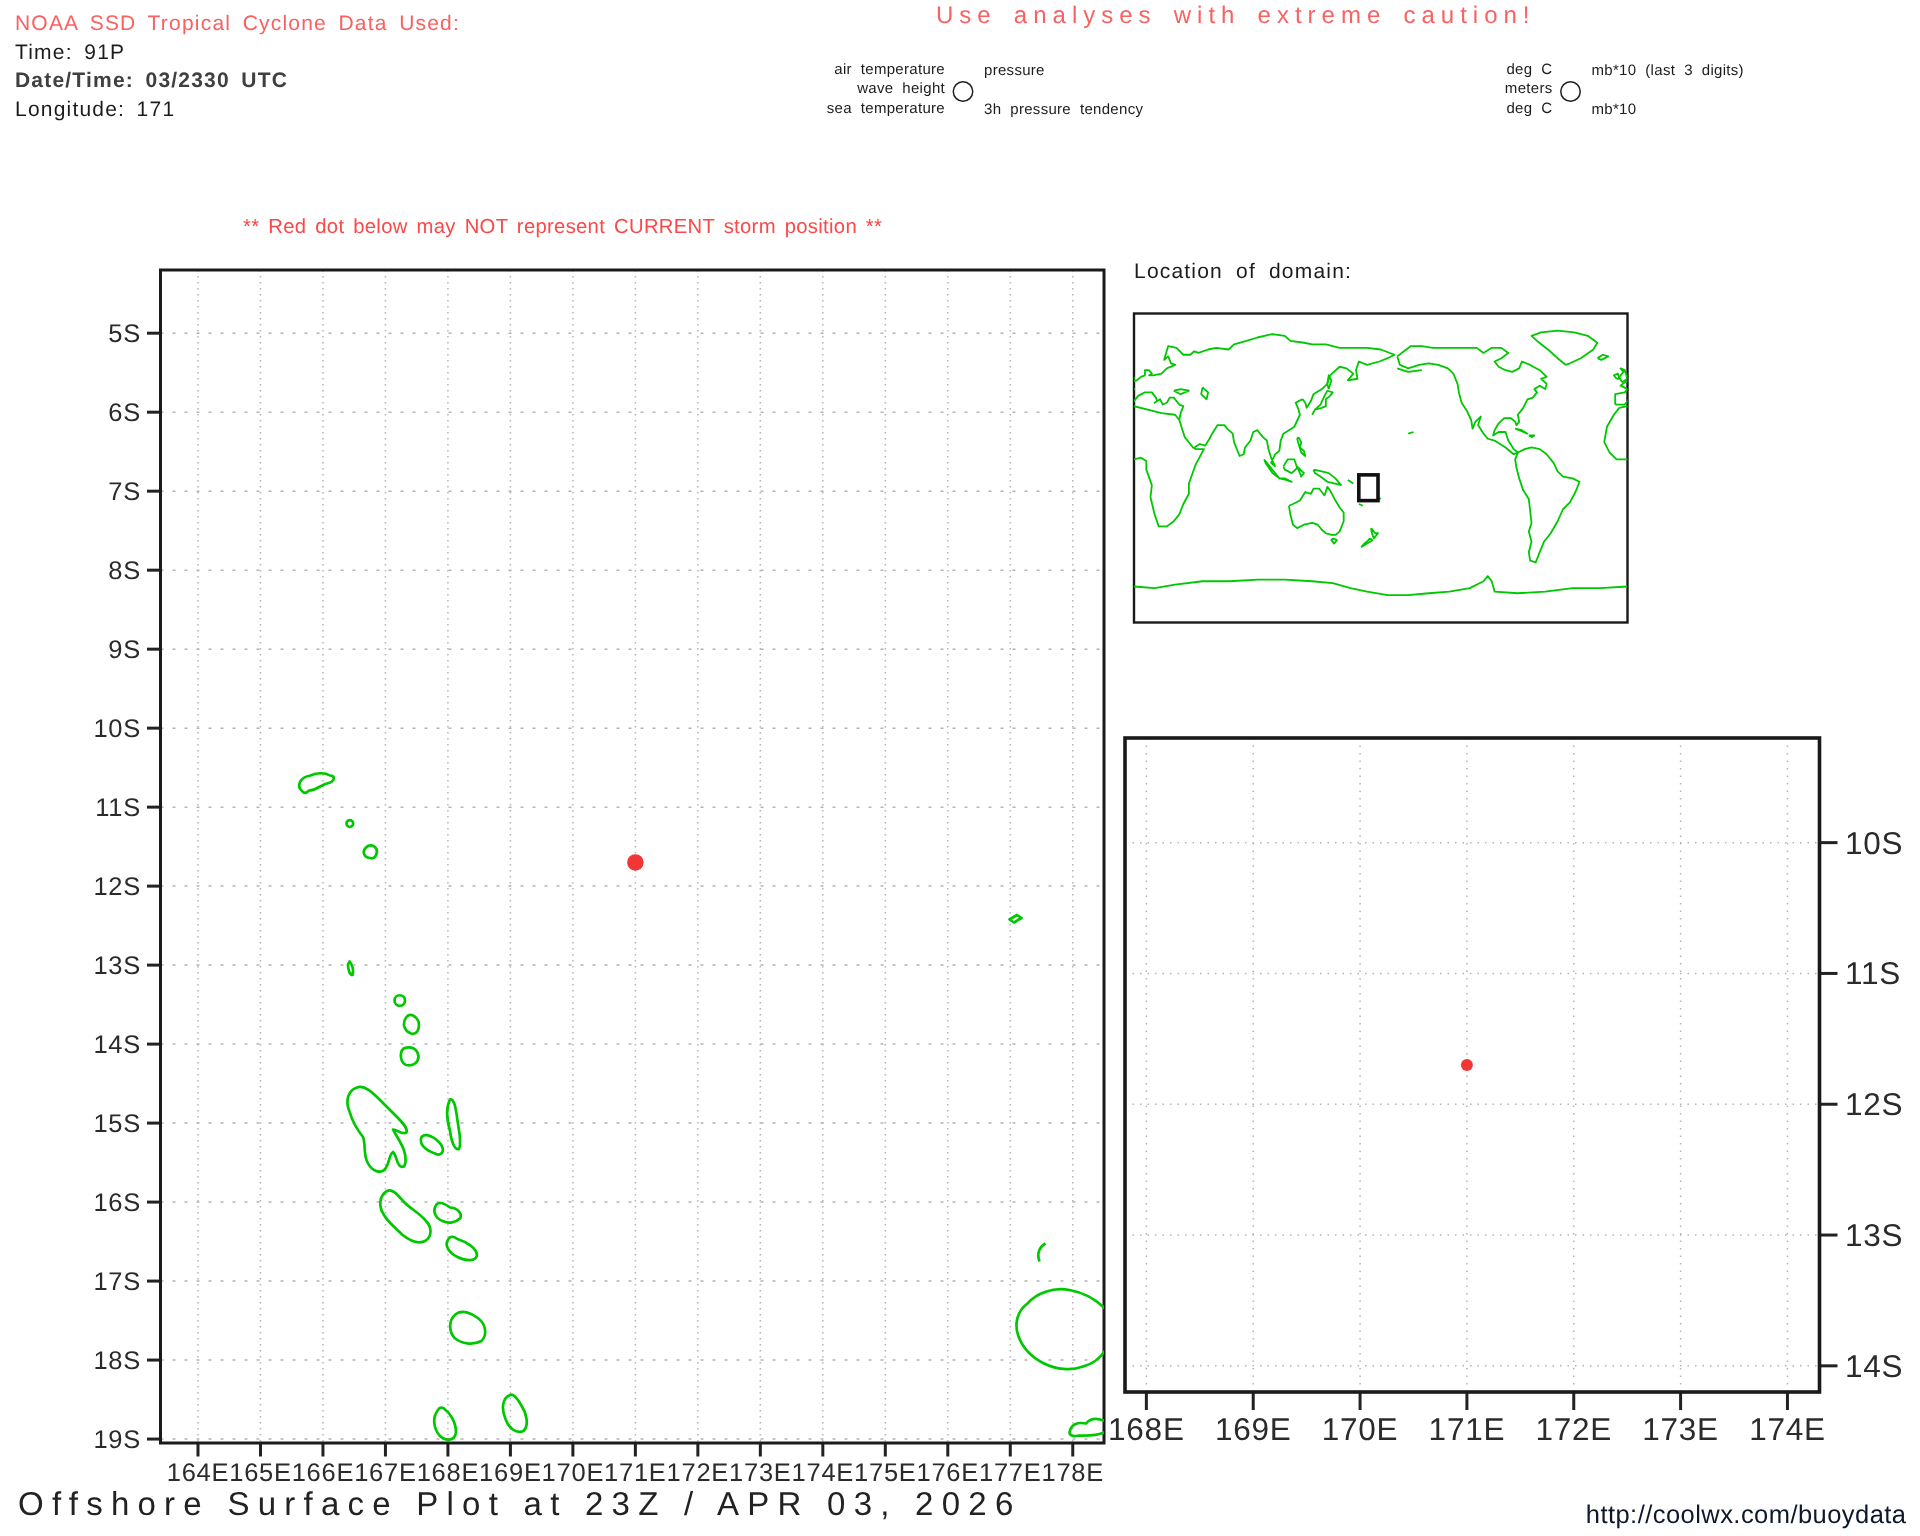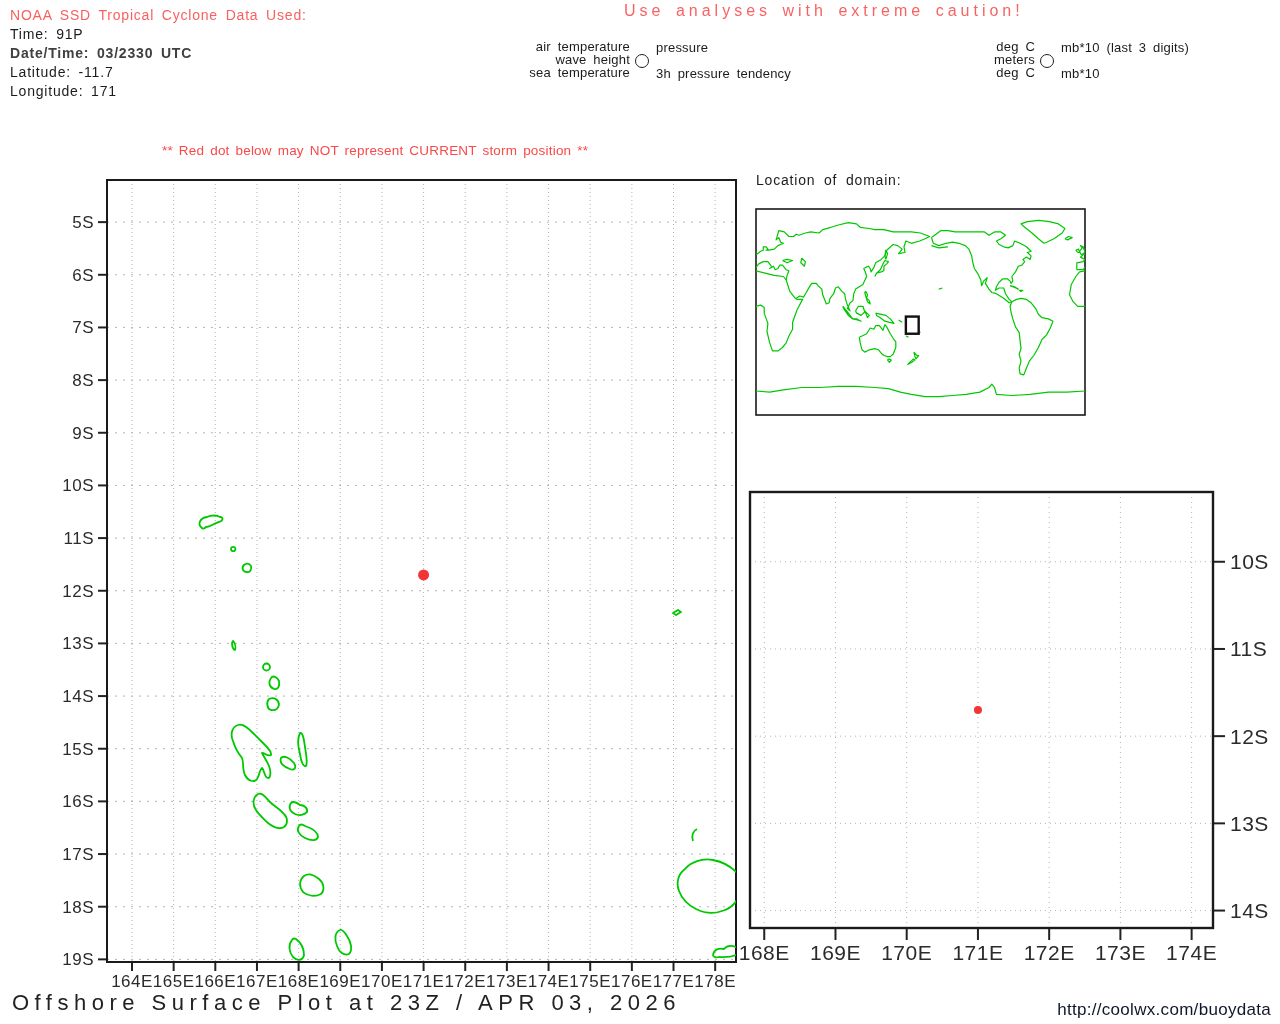--- a/index.html
+++ b/index.html
@@ -3,21 +3,21 @@
 <meta charset="utf-8">
 <style>
   html,body{margin:0;padding:0;background:#ffffff;}
   body{width:1280px;height:1024px;position:relative;overflow:hidden;
        font-family:"Liberation Sans",sans-serif;color:#1c1c1c;}
   .t{position:absolute;white-space:nowrap;}
   .hdr{font-size:14px;line-height:19px;letter-spacing:.8px;word-spacing:3px;}
   .salmon{color:#fa6060;}
   .redbold{color:#404040;font-weight:bold;}
   .caution{left:624px;top:2px;font-size:16px;letter-spacing:4px;word-spacing:3px;color:#f96262;}
-  .leg{font-size:13px;line-height:13px;letter-spacing:.2px;word-spacing:3px;color:#1c1c1c;}
+  .leg{font-size:10px;line-height:13px;letter-spacing:.2px;word-spacing:3px;color:#1c1c1c;}
   .leg-col{text-align:right;}
   .circle-marker{position:absolute;width:12px;height:12px;border:1.6px solid #222;
                  border-radius:50%;background:#fff;}
   .warning{left:162px;top:143px;font-size:13.5px;letter-spacing:.2px;word-spacing:2px;color:#fb4848;text-align:center;}
   .domain-label{left:756px;top:172px;width:329px;text-align:left;font-size:14px;
                 letter-spacing:.8px;word-spacing:4px;}
   .footer-title{left:12px;top:990px;font-size:22px;letter-spacing:5.5px;color:#222;}
   .footer-url{right:9px;top:1000px;font-size:17px;letter-spacing:.3px;color:#0f172a;}
   svg text{font-family:"Liberation Sans",sans-serif;letter-spacing:.5px;fill:#2b2b2b;}
 </style>
@@ -233,21 +233,20 @@
     </g>
   <g id="inset-points">
       <circle cx="977.9384615384607" cy="710" r="4" fill="#f23636"></circle>
     </g>
 </svg>
 
 <div class="t hdr" style="left:10px;top:6px">
   <div class="salmon">NOAA SSD Tropical Cyclone Data Used:</div>
   <div>Time: 91P</div>
   <div class="redbold">Date/Time: 03/2330 UTC</div>
-  <div>Latitude: -11.7</div>
   <div>Longitude: 171</div>
 </div>
 
 <div class="t caution">Use analyses with extreme caution!</div>
 
 <div class="t leg leg-col" style="left:430px;top:40px;width:200px">
   <div>air temperature</div>
   <div>wave height</div>
   <div>sea temperature</div>
 </div>

